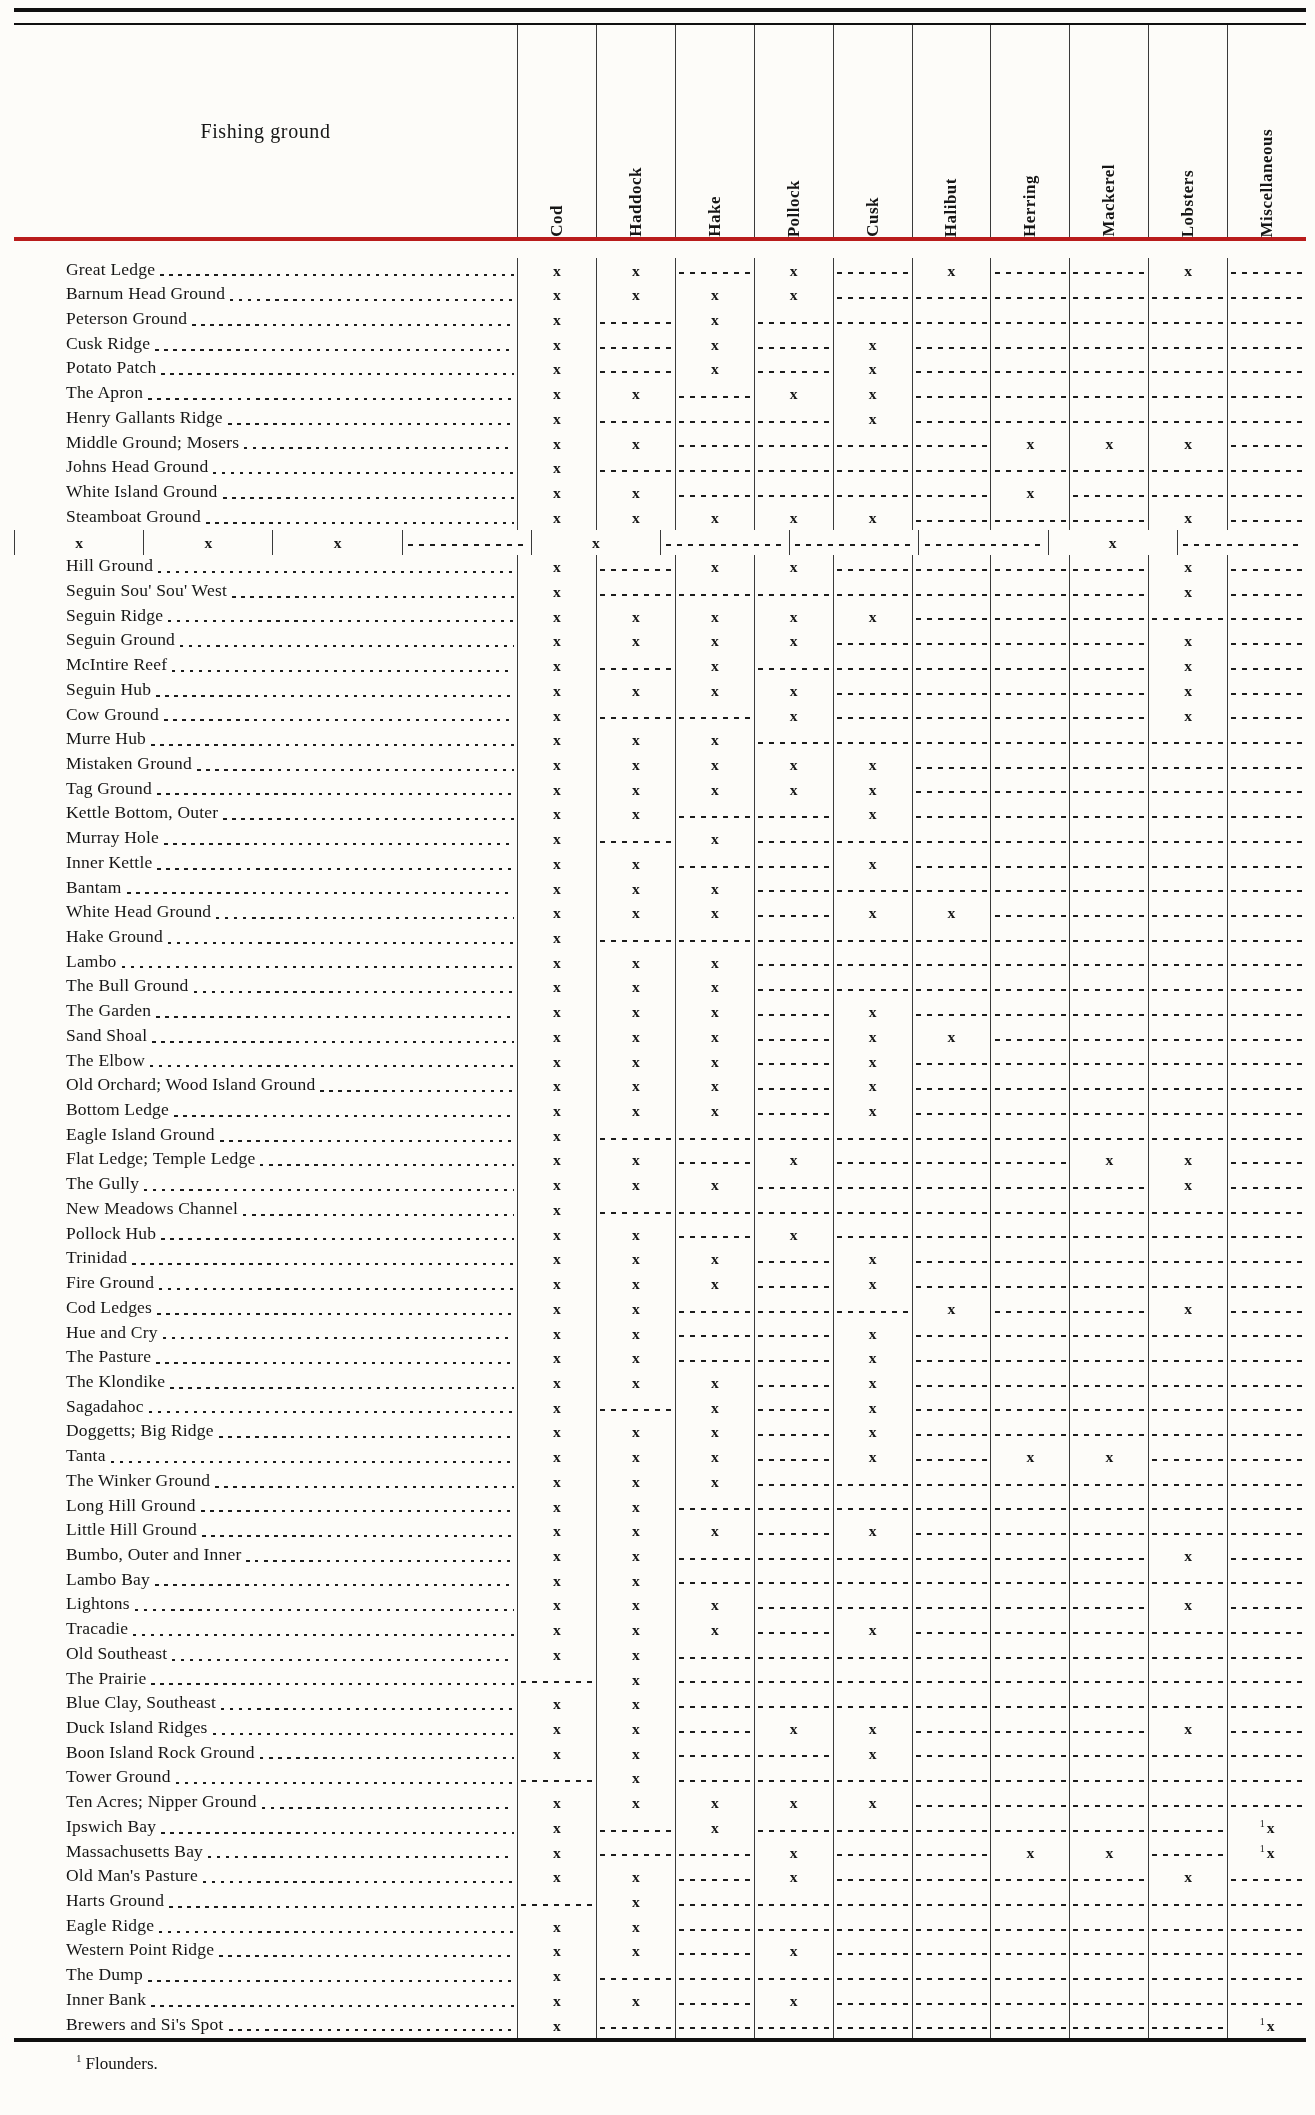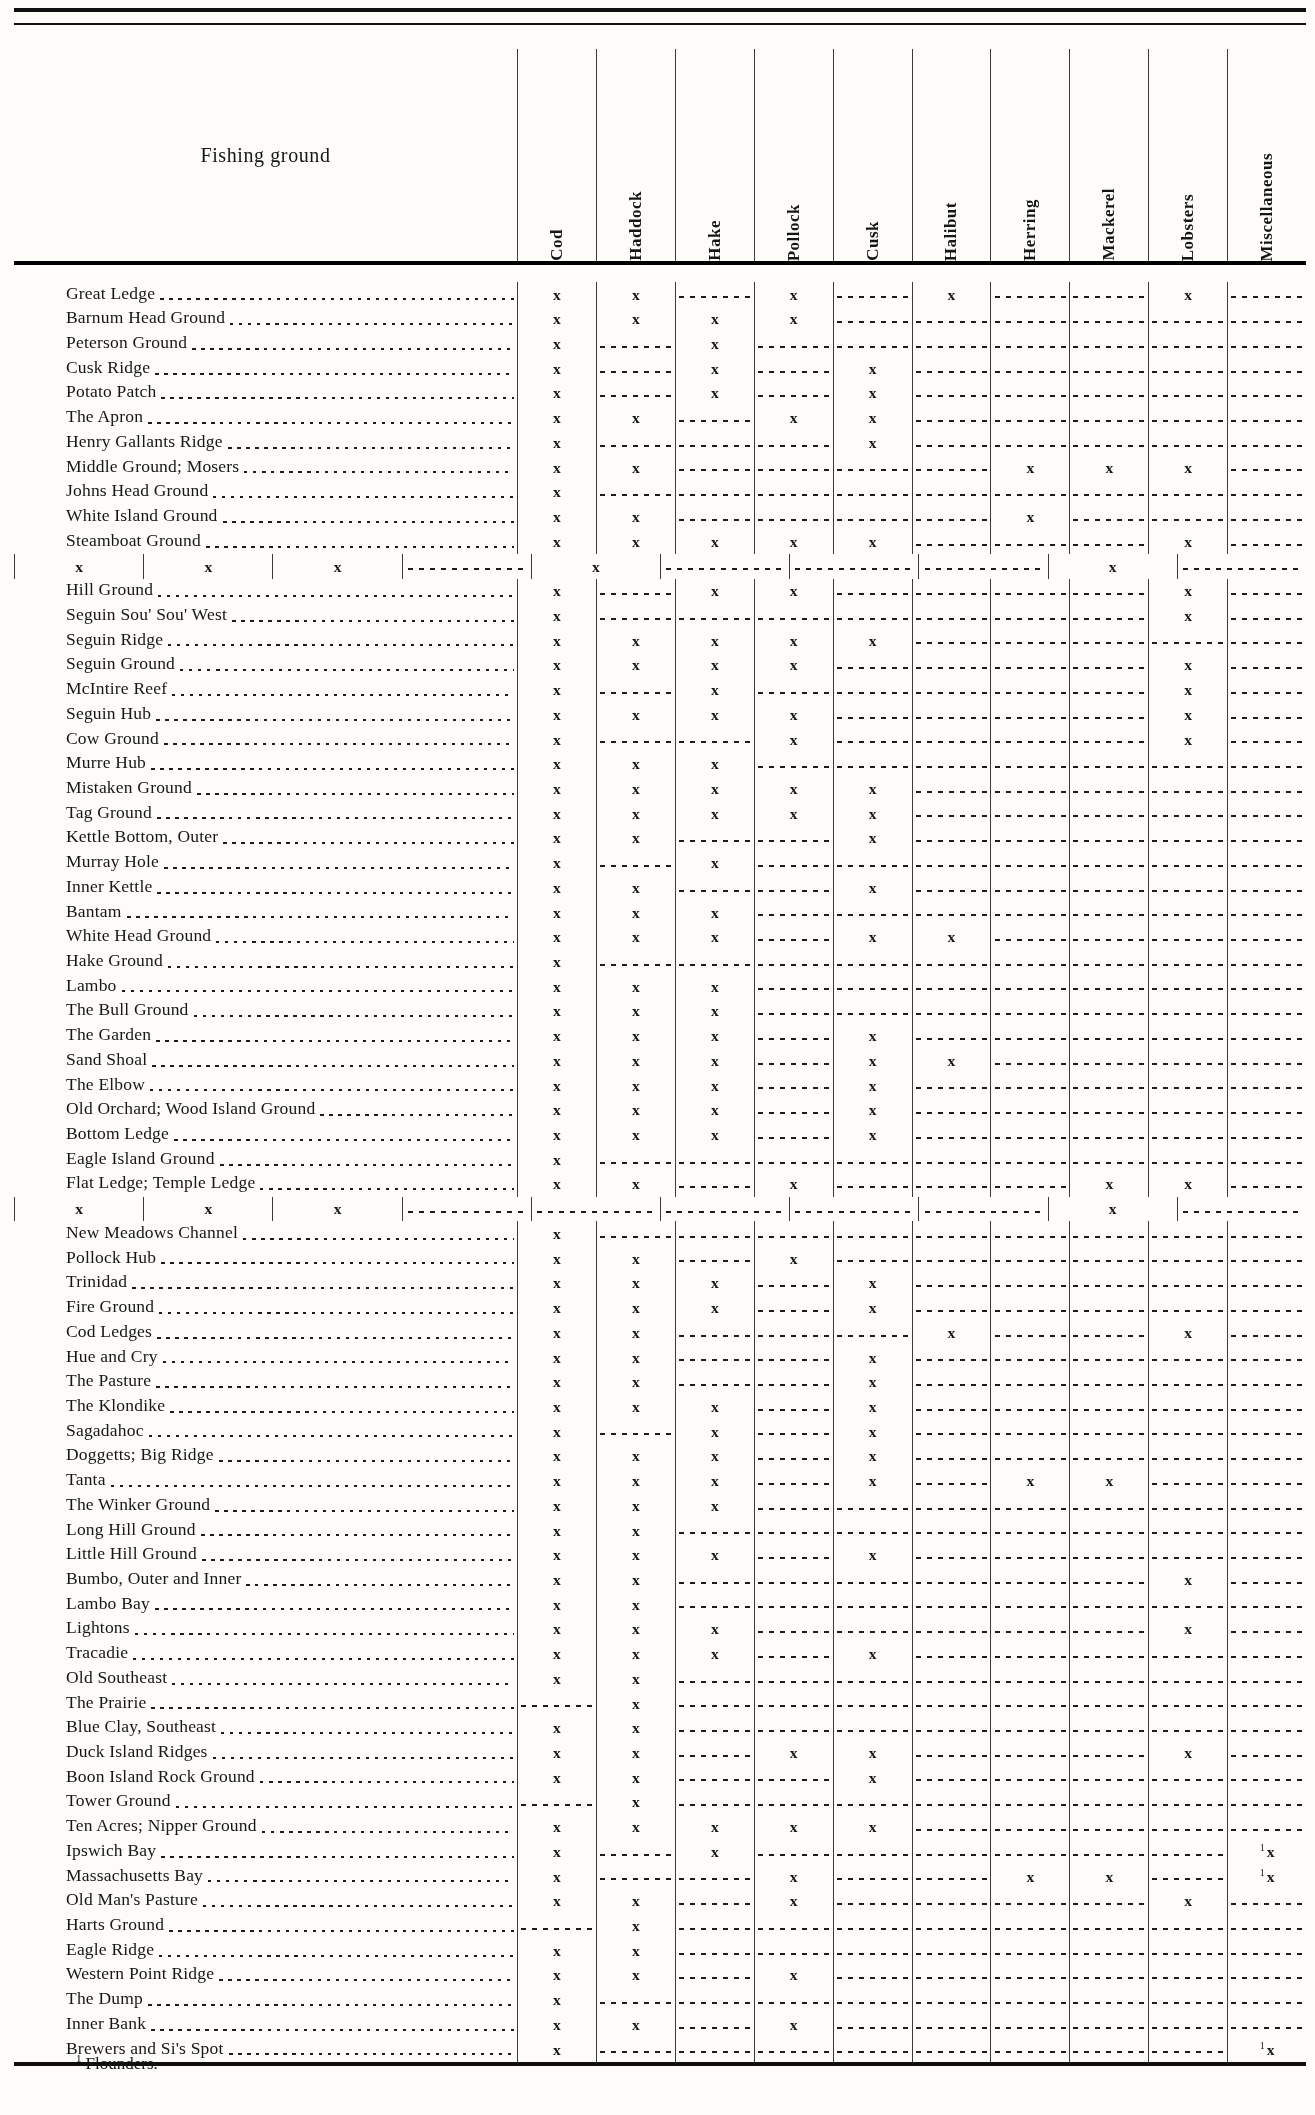--- a/index.html
+++ b/index.html
@@ -22,22 +22,21 @@
   }
   
   .rule-double{
     height:11px;
     border-top:4px solid #101010;
     border-bottom:2px solid #101010;
   }
   .thead{
     display:flex;
     height:212px;
-    border-bottom:4px solid #000000;
-    margin-top:24px;
+    border-bottom:4px solid #b91c1c;
   }
   .corner{
     width:503px;
     display:flex;
     align-items:center;
     justify-content:center;
     font-size:20px;
     letter-spacing:0.6px;
   }
   .hcell{
@@ -1486,20 +1485,24 @@
             <span class="mark">x</span>
           </div>
           <div class="mcell">
             <span class="mark">x</span>
           </div>
           <div class="mcell">
             <span class="dashline"></span>
           </div>
         </div>
         <div class="trow">
+          <div class="name-cell">
+            <span class="gname">The Gully</span>
+            <span class="leader"></span>
+          </div>
           <div class="mcell">
             <span class="mark">x</span>
           </div>
           <div class="mcell">
             <span class="mark">x</span>
           </div>
           <div class="mcell">
             <span class="mark">x</span>
           </div>
           <div class="mcell">

